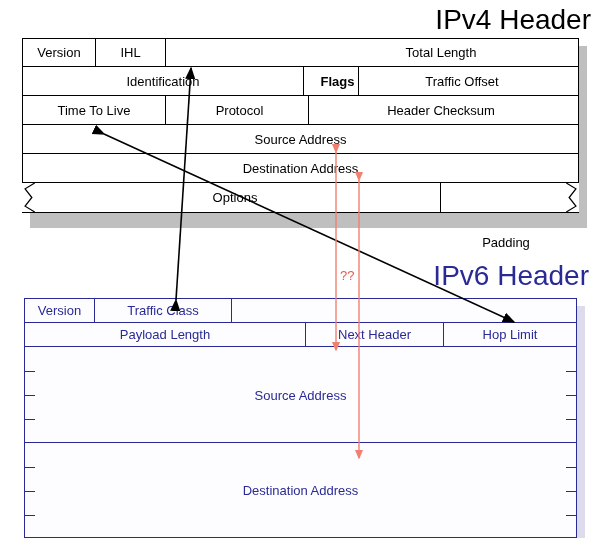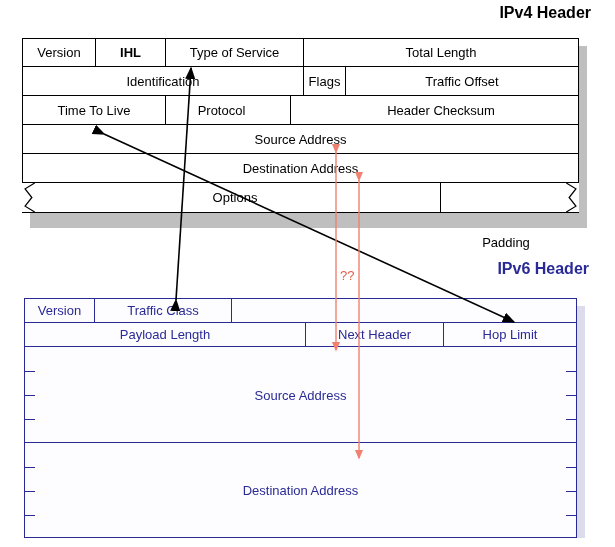--- a/index.html
+++ b/index.html
@@ -9,22 +9,22 @@
     background:#ffffff;
     font-family:"Liberation Sans", sans-serif;
     overflow:hidden;
     position:relative;
   }
   #stage{position:absolute;left:0;top:0;width:615px;height:547px;}
 
   
   .title{
     position:absolute;
-    font-weight:bold;
-    font-size:16px;
+    font-weight:normal;
+    font-size:28px;
     letter-spacing:0px;
     white-space:nowrap;
   }
   #ipv4-title{ right:24px; top:4px; color:#000000; }
   #ipv6-title{ right:26px; top:260px; color:#2a2a96; }
 
   
   #ipv4-table{
     position:absolute;
     left:22px; top:38px;
@@ -114,34 +114,33 @@
 <div id="stage">
 
   <div class="title" id="ipv4-title">IPv4 Header</div>
 
   <div id="ipv4-shadow"></div>
 
   <div id="ipv4-table">
 
     <div class="v4row first" style="top:0px;">
       <div class="v4cell divr" style="left:0px;width:73px;">Version</div>
-      <div class="v4cell divr" style="left:73px;width:70px;font-weight:bold;">IHL</div>
-      <div class="v4cell divr" style="left:143px;width:138px;">Type of Service</div>
+      <div class="v4cell divr" style="left:73px;width:70px;">IHL</div>
       <div class="v4cell" style="left:281px;width:274px;">Total Length</div>
     </div>
 
     <div class="v4row" style="top:29px;">
       <div class="v4cell divr" style="left:0px;width:281px;">Identification</div>
-      <div class="v4cell divr" style="left:281px;width:42px;">Flags</div>
+      <div class="v4cell divr" style="left:294px;width:42px;font-weight:bold;">Flags</div>
       <div class="v4cell" style="left:323px;width:232px;">Traffic Offset</div>
     </div>
 
     <div class="v4row" style="top:58px;">
       <div class="v4cell divr" style="left:0px;width:143px;">Time To Live</div>
-      <div class="v4cell divr" style="left:130px;width:138px;">Protocol</div>
+      <div class="v4cell divr" style="left:148px;width:138px;">Protocol</div>
       <div class="v4cell" style="left:281px;width:274px;">Header Checksum</div>
     </div>
 
     <div class="v4row" style="top:87px;">
       <div class="v4cell" style="left:0px;width:555px;">Source Address</div>
     </div>
 
     <div class="v4row" style="top:116px;">
       <div class="v4cell" style="left:0px;width:555px;">Destination Address</div>
     </div>

